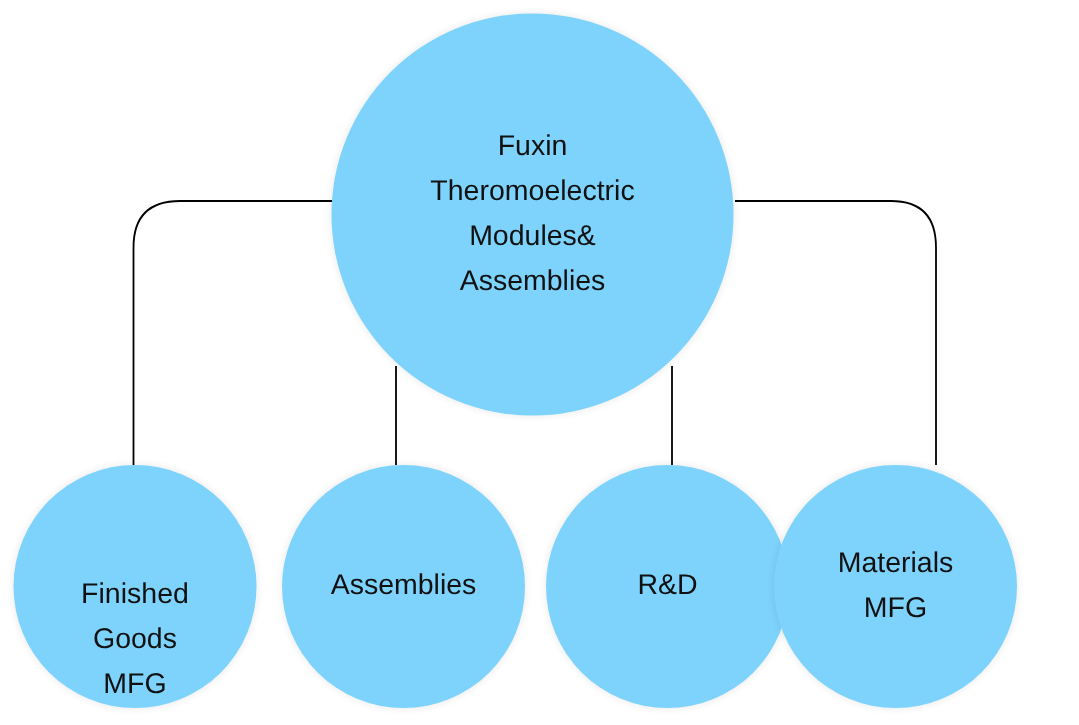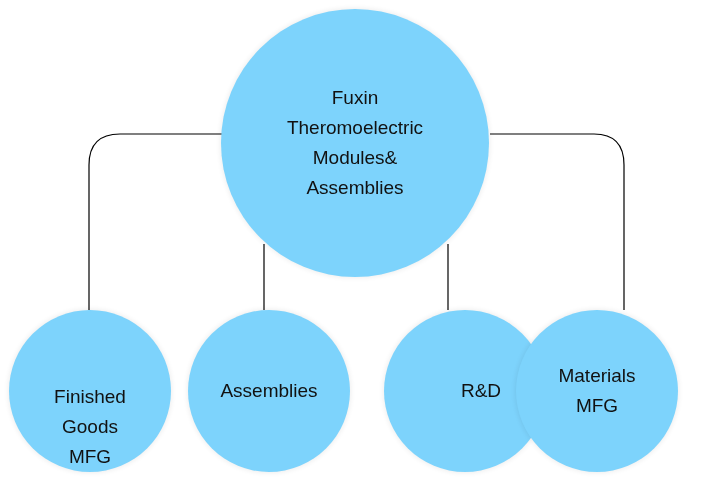--- a/index.html
+++ b/index.html
@@ -11,21 +11,21 @@
       box-shadow: 0 0 5px 1px rgba(0,0,0,0.07);
       display: flex; align-items: center; justify-content: center;
       text-align: center; box-sizing: border-box;
     }
     .node .label { font-size: 19px; line-height: 30px; white-space: pre-line; }
     #root { left: 221px; top: 9px; width: 268px; height: 268px; }
     #root .label { width: 200px; }
     .child { width: 162px; height: 162px; top: 310px; }
     #c0 { left: 9px; align-items: flex-end; }
     #c1 { left: 188px; }
-    #c2 { left: 384px; justify-content: flex-end; }
+    #c2 { left: 364px; }
     #c3 { left: 516px; }
     .child .label { width: 130px; }
   </style>
 </head>
 <body>
 
 <svg class="connectors" viewBox="0 0 719 483">
   <path d="M 222 134 L 120 134 Q 89 134 89 165 L 89 310" fill="none" stroke="#000" stroke-width="1.2"></path>
   <path d="M 490 134 L 594 134 Q 624 134 624 165 L 624 310" fill="none" stroke="#000" stroke-width="1.2"></path>
   <line x1="264" y1="244" x2="264" y2="310" stroke="#000" stroke-width="1.2"></line>

